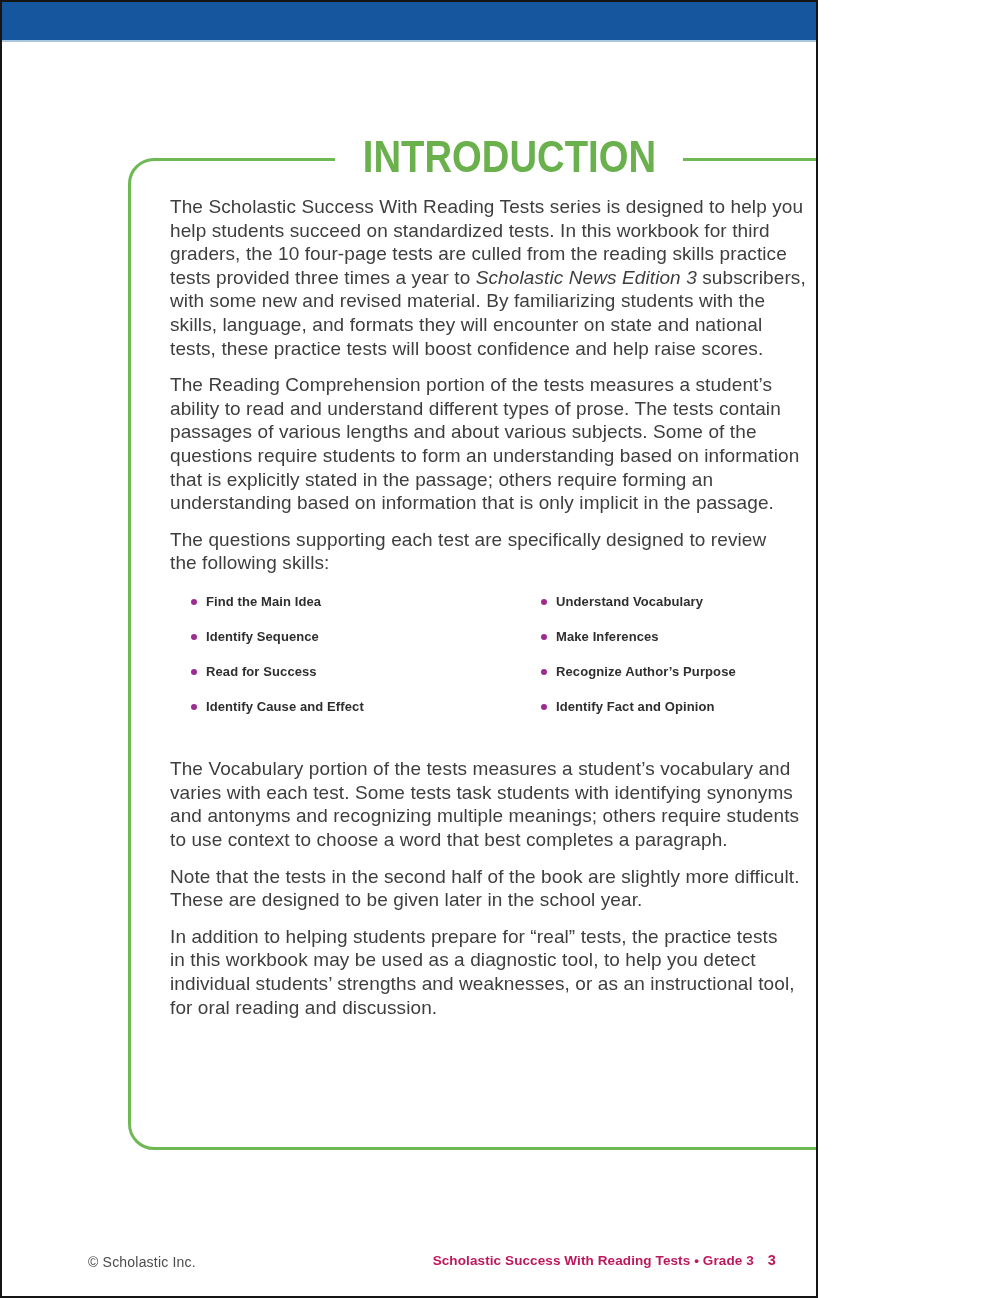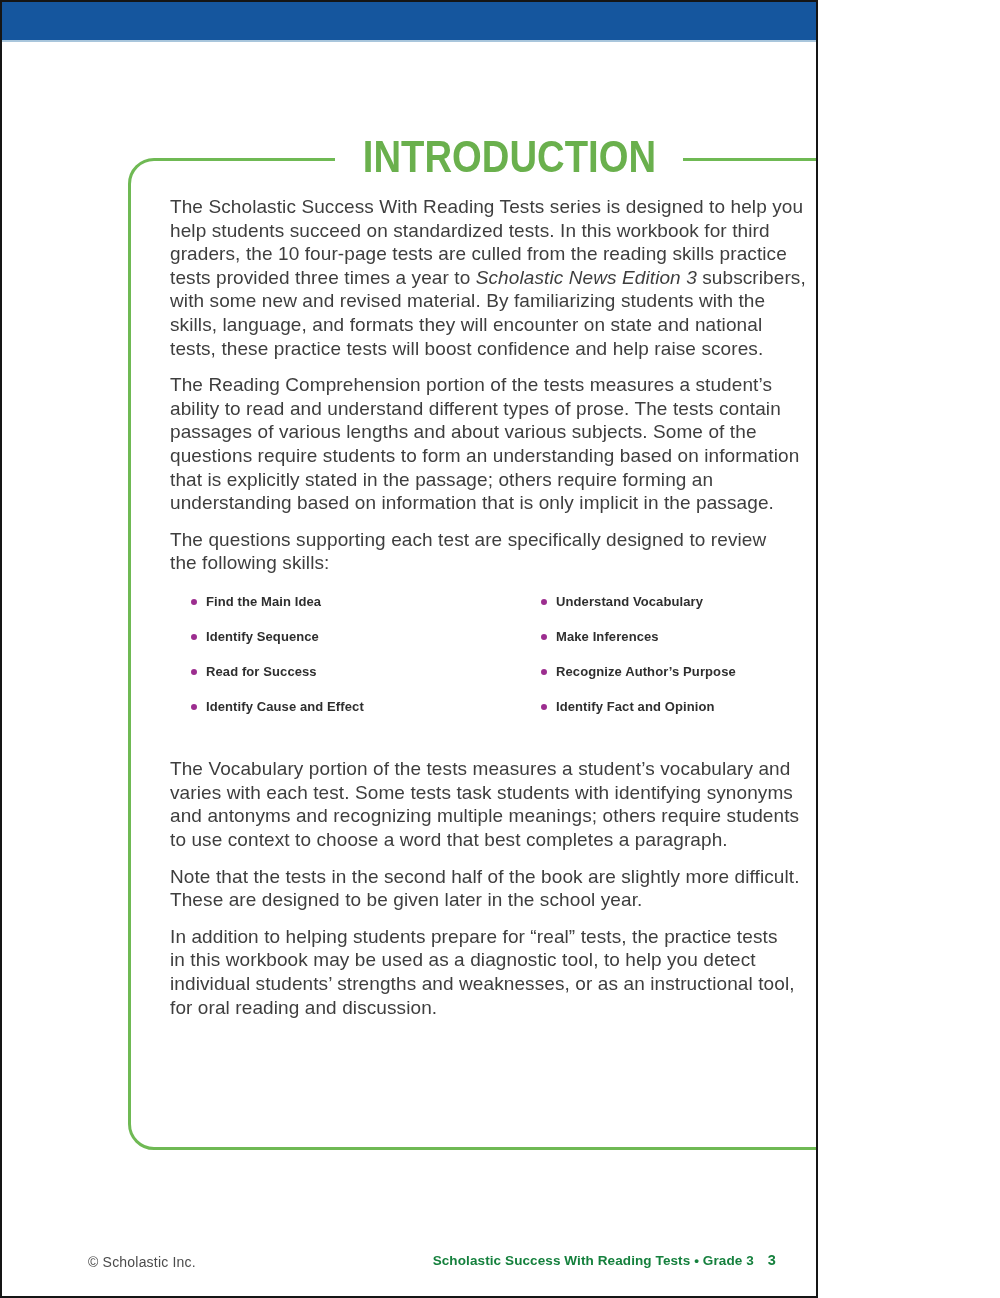--- a/index.html
+++ b/index.html
@@ -98,21 +98,21 @@
   .footer-right {
     position: absolute;
     right: 40px;
     top: 1250px;
     display: flex;
     align-items: baseline;
     gap: 14px;
     font-weight: bold;
     font-size: 13.5px;
     letter-spacing: 0.1px;
-    color: #15803d;
+    color: #be185d;
   }
   .page-num { font-size: 14.5px; }
 </style>
 </head>
 <body>
 
 <div class="page">
 
   <div class="top-bar"></div>
 

